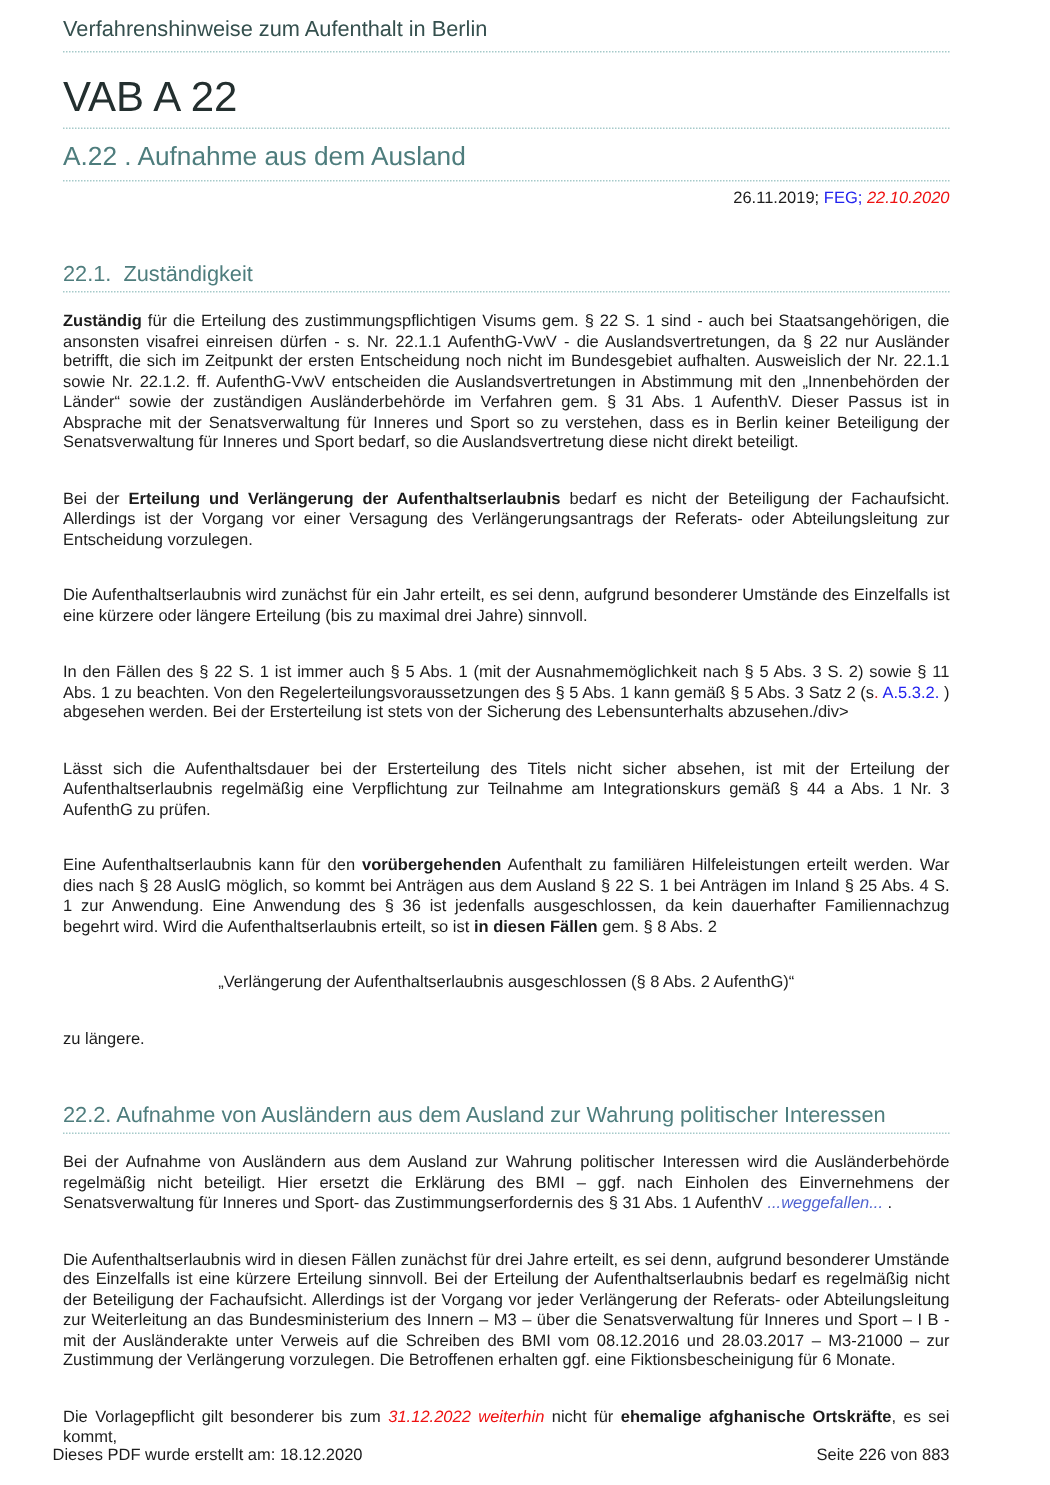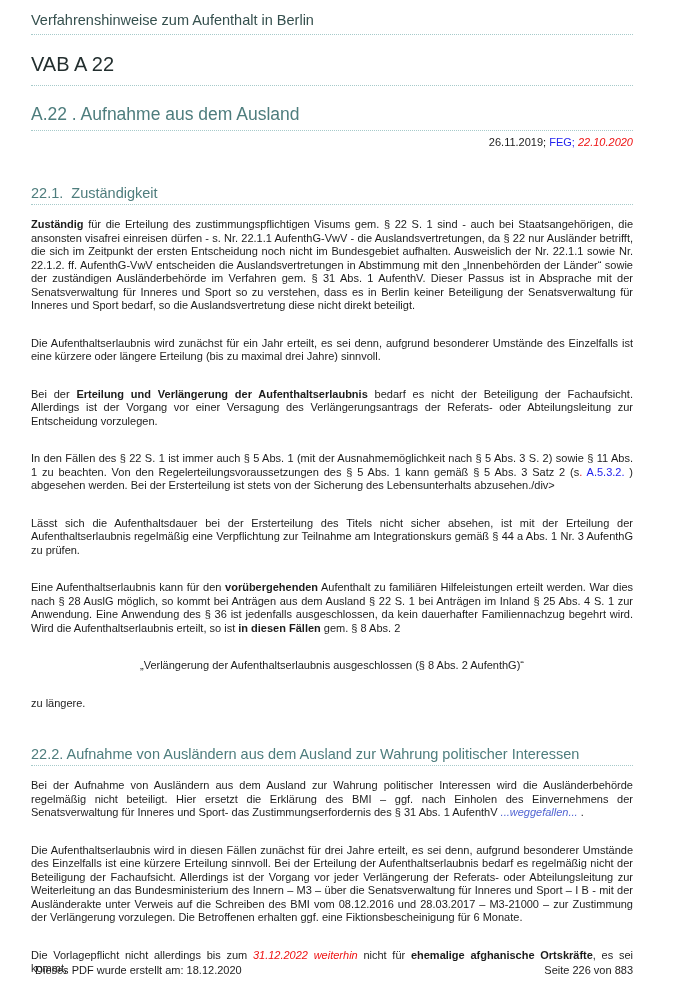--- a/index.html
+++ b/index.html
@@ -10,36 +10,36 @@
     --text:#1c1c1c;
     --red:#ee1111;
     --link:#2222ee;
     --link-light:#5164d2;
   }
   html,body{margin:0;padding:0;background:#ffffff;}
   .page{
     position:relative;
     width:668px;height:990px;
     box-sizing:border-box;
-    padding:12px 35px 0 31px;
+    padding:12px 35px 0 42px;
     overflow:hidden;
     background:#ffffff;
     font-family:"Liberation Sans", sans-serif;
     color:var(--text);
   }
   .doc-title{
     font-size:14.5px;line-height:17px;
     color:var(--title-dark);
     padding-bottom:5px;
     border-bottom:1px dotted var(--rule);
   }
   .code{
-    font-size:20px;line-height:31px;font-weight:400;
+    font-size:28px;line-height:31px;font-weight:400;
     color:var(--code-dark);
-    margin:14px 0 18px 0;
+    margin:14px 0 8px 0;
     padding-bottom:5px;
     border-bottom:1px dotted var(--rule);
   }
   .chapter{
     font-size:17.5px;line-height:20px;font-weight:400;
     color:var(--heading-teal);
     margin:8px 0 0 0;
     padding-bottom:6px;
     border-bottom:1px dotted var(--rule);
   }
@@ -81,36 +81,36 @@
     <div class="doc-title">Verfahrenshinweise zum Aufenthalt in Berlin</div>
     <h1 class="code">VAB A 22</h1>
     <h2 class="chapter">A.22 . Aufnahme aus dem Ausland</h2>
     <div class="revline"><span>26.11.2019; </span><span class="seg-link">FEG;</span><span> </span><span class="seg-ri">22.10.2020</span></div>
   </header>
 
   <section>
     <h3 class="sec">22.1.&nbsp; Zuständigkeit</h3>
     <div class="blocks">
         <p class="body"><span class="seg-b">Zuständig</span><span> für die Erteilung des zustimmungspflichtigen Visums gem. § 22 S. 1 sind - auch bei Staatsangehörigen, die ansonsten visafrei einreisen dürfen - s. Nr. 22.1.1 AufenthG-VwV - die Auslandsvertretungen, da § 22 nur Ausländer betrifft, die sich im Zeitpunkt der ersten Entscheidung noch nicht im Bundesgebiet aufhalten. Ausweislich der Nr. 22.1.1 sowie Nr. 22.1.2. ff. AufenthG-VwV entscheiden die Auslandsvertretungen in Abstimmung mit den „Innenbehörden der Länder“ sowie der zuständigen Ausländerbehörde im Verfahren gem. § 31 Abs. 1 AufenthV. Dieser Passus ist in Absprache mit der Senatsverwaltung für Inneres und Sport so zu verstehen, dass es in Berlin keiner Beteiligung der Senatsverwaltung für Inneres und Sport bedarf, so die Auslandsvertretung diese nicht direkt beteiligt.</span></p>
+        <p class="body"><span>Bei der </span><span class="seg-b">Erteilung und Verlängerung der Aufenthaltserlaubnis</span><span> bedarf es nicht der Beteiligung der Fachaufsicht. Allerdings ist der Vorgang vor einer Versagung des Verlängerungsantrags der Referats- oder Abteilungsleitung zur Entscheidung vorzulegen.</span></p>
         <p class="body"><span>Die Aufenthaltserlaubnis wird zunächst für ein Jahr erteilt, es sei denn, aufgrund besonderer Umstände des Einzelfalls ist eine kürzere oder längere Erteilung (bis zu maximal drei Jahre) sinnvoll.</span></p>
-        <p class="body"><span>Bei der </span><span class="seg-b">Erteilung und Verlängerung der Aufenthaltserlaubnis</span><span> bedarf es nicht der Beteiligung der Fachaufsicht. Allerdings ist der Vorgang vor einer Versagung des Verlängerungsantrags der Referats- oder Abteilungsleitung zur Entscheidung vorzulegen.</span></p>
         <p class="body"><span>In den Fällen des § 22 S. 1 ist immer auch § 5 Abs. 1 (mit der Ausnahmemöglichkeit nach § 5 Abs. 3 S. 2) sowie § 11 Abs. 1 zu beachten. Von den Regelerteilungsvoraussetzungen des § 5 Abs. 1 kann gemäß § 5 Abs. 3 Satz 2 (s</span><span class="seg-r">.</span><span> </span><span class="seg-link">A.5.3.2.</span><span> ) abgesehen werden. Bei der Ersterteilung ist stets von der Sicherung des Lebensunterhalts abzusehen./div&gt;</span></p>
         <p class="body"><span>Lässt sich die Aufenthaltsdauer bei der Ersterteilung des Titels nicht sicher absehen, ist mit der Erteilung der Aufenthaltserlaubnis regelmäßig eine Verpflichtung zur Teilnahme am Integrationskurs gemäß § 44 a Abs. 1 Nr. 3 AufenthG zu prüfen.</span></p>
         <p class="body"><span>Eine Aufenthaltserlaubnis kann für den </span><span class="seg-b">vorübergehenden</span><span> Aufenthalt zu familiären Hilfeleistungen erteilt werden. War dies nach § 28 AuslG möglich, so kommt bei Anträgen aus dem Ausland § 22 S. 1 bei Anträgen im Inland § 25 Abs. 4 S. 1 zur Anwendung. Eine Anwendung des § 36 ist jedenfalls ausgeschlossen, da kein dauerhafter Familiennachzug begehrt wird. Wird die Aufenthaltserlaubnis erteilt, so ist </span><span class="seg-b">in diesen Fällen</span><span> gem. § 8 Abs. 2</span></p>
         <p class="quote"><span>„Verlängerung der Aufenthaltserlaubnis ausgeschlossen (§ 8 Abs. 2 AufenthG)“</span></p>
         <p class="body"><span>zu längere.</span></p>
       </div>
   </section>
 
   <section>
     <h3 class="sec">22.2. Aufnahme von Ausländern aus dem Ausland zur Wahrung politischer Interessen</h3>
     <div class="blocks">
         <p class="body"><span>Bei der Aufnahme von Ausländern aus dem Ausland zur Wahrung politischer Interessen wird die Ausländerbehörde regelmäßig nicht beteiligt. Hier ersetzt die Erklärung des BMI – ggf. nach Einholen des Einvernehmens der Senatsverwaltung für Inneres und Sport- das Zustimmungserfordernis des § 31 Abs. 1 AufenthV </span><span class="seg-linki">...weggefallen...</span><span> .</span></p>
         <p class="body"><span>Die Aufenthaltserlaubnis wird in diesen Fällen zunächst für drei Jahre erteilt, es sei denn, aufgrund besonderer Umstände des Einzelfalls ist eine kürzere Erteilung sinnvoll. Bei der Erteilung der Aufenthaltserlaubnis bedarf es regelmäßig nicht der Beteiligung der Fachaufsicht. Allerdings ist der Vorgang vor jeder Verlängerung der Referats- oder Abteilungsleitung zur Weiterleitung an das Bundesministerium des Innern – M3 – über die Senatsverwaltung für Inneres und Sport – I B - mit der Ausländerakte unter Verweis auf die Schreiben des BMI vom 08.12.2016 und 28.03.2017 – M3-21000 – zur Zustimmung der Verlängerung vorzulegen. Die Betroffenen erhalten ggf. eine Fiktionsbescheinigung für 6 Monate.</span></p>
-        <p class="body"><span>Die Vorlagepflicht nicht allerdings bis zum </span><span class="seg-ri">31.12.2022 weiterhin</span><span> nicht für </span><span class="seg-b">ehemalige afghanische Ortskräfte</span><span>, es sei kommt,</span></p>
+        <p class="body"><span>Die Vorlagepflicht gilt besonderer bis zum </span><span class="seg-ri">31.12.2022 weiterhin</span><span> nicht für </span><span class="seg-b">ehemalige afghanische Ortskräfte</span><span>, es sei kommt,</span></p>
       </div>
   </section>
 
   <footer class="footer">
     <span>Dieses PDF wurde erstellt am: 18.12.2020</span>
     <span>Seite 226 von 883</span>
   </footer>
 
 </div>
 

